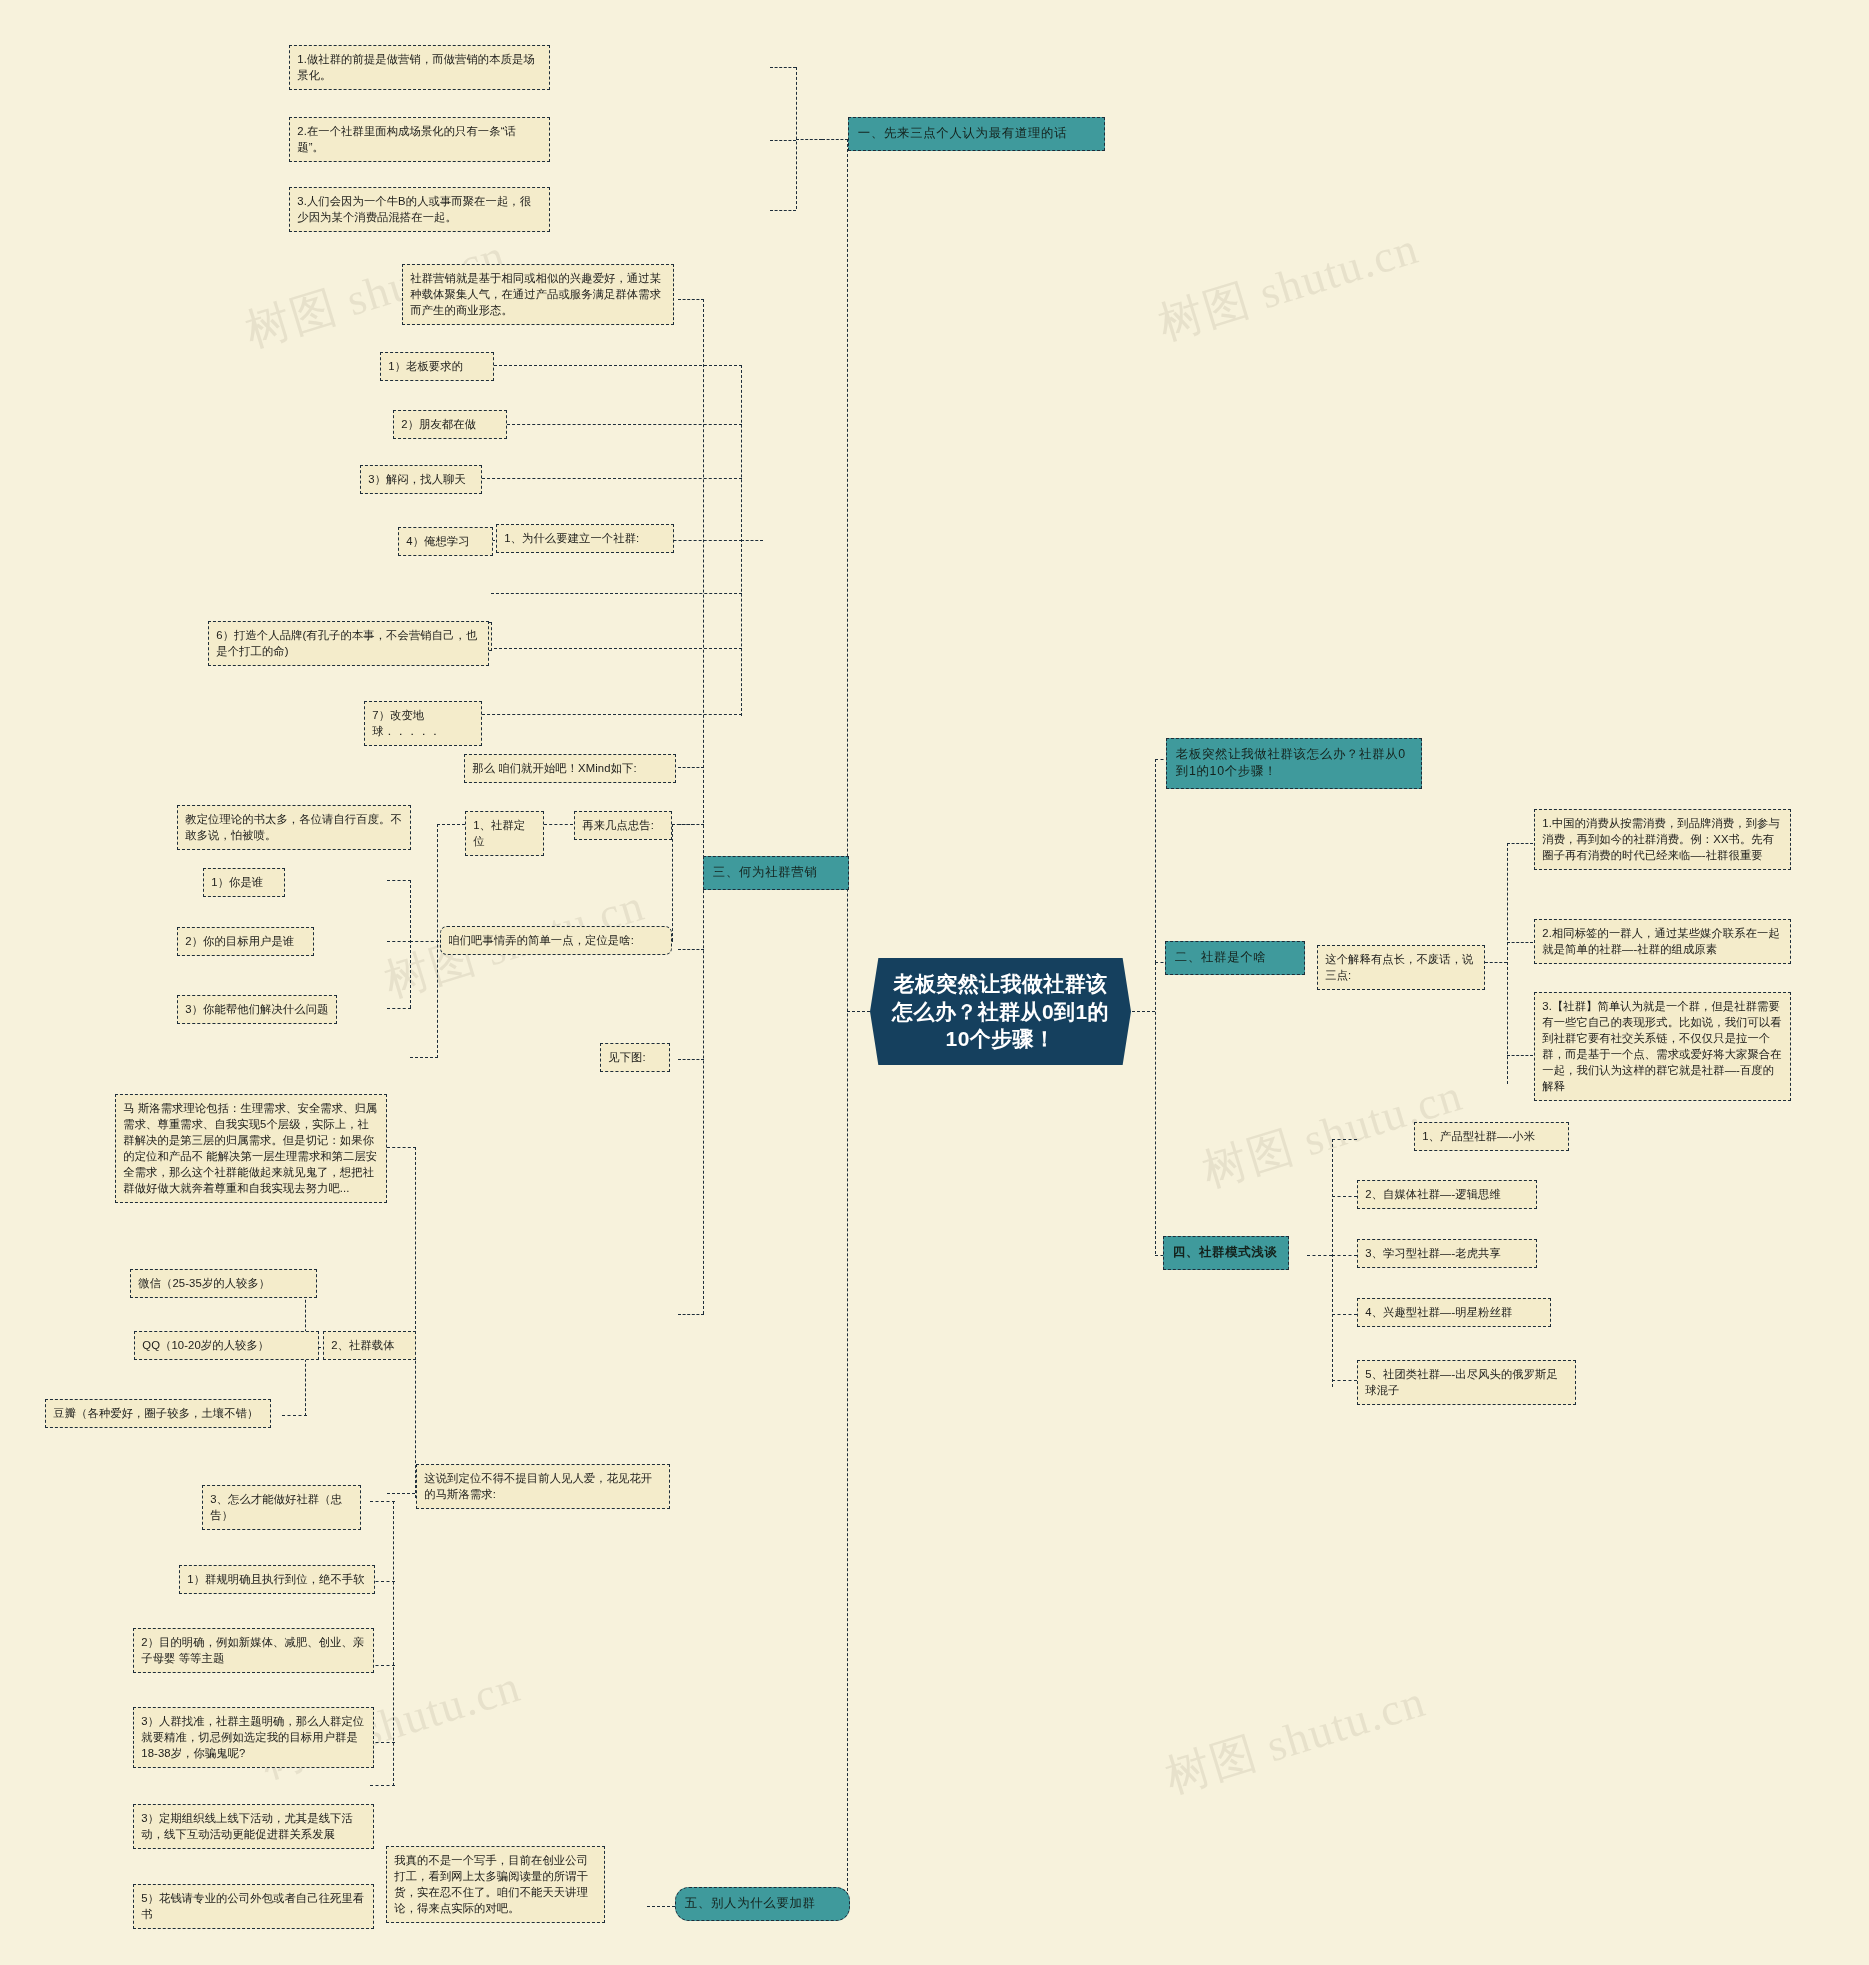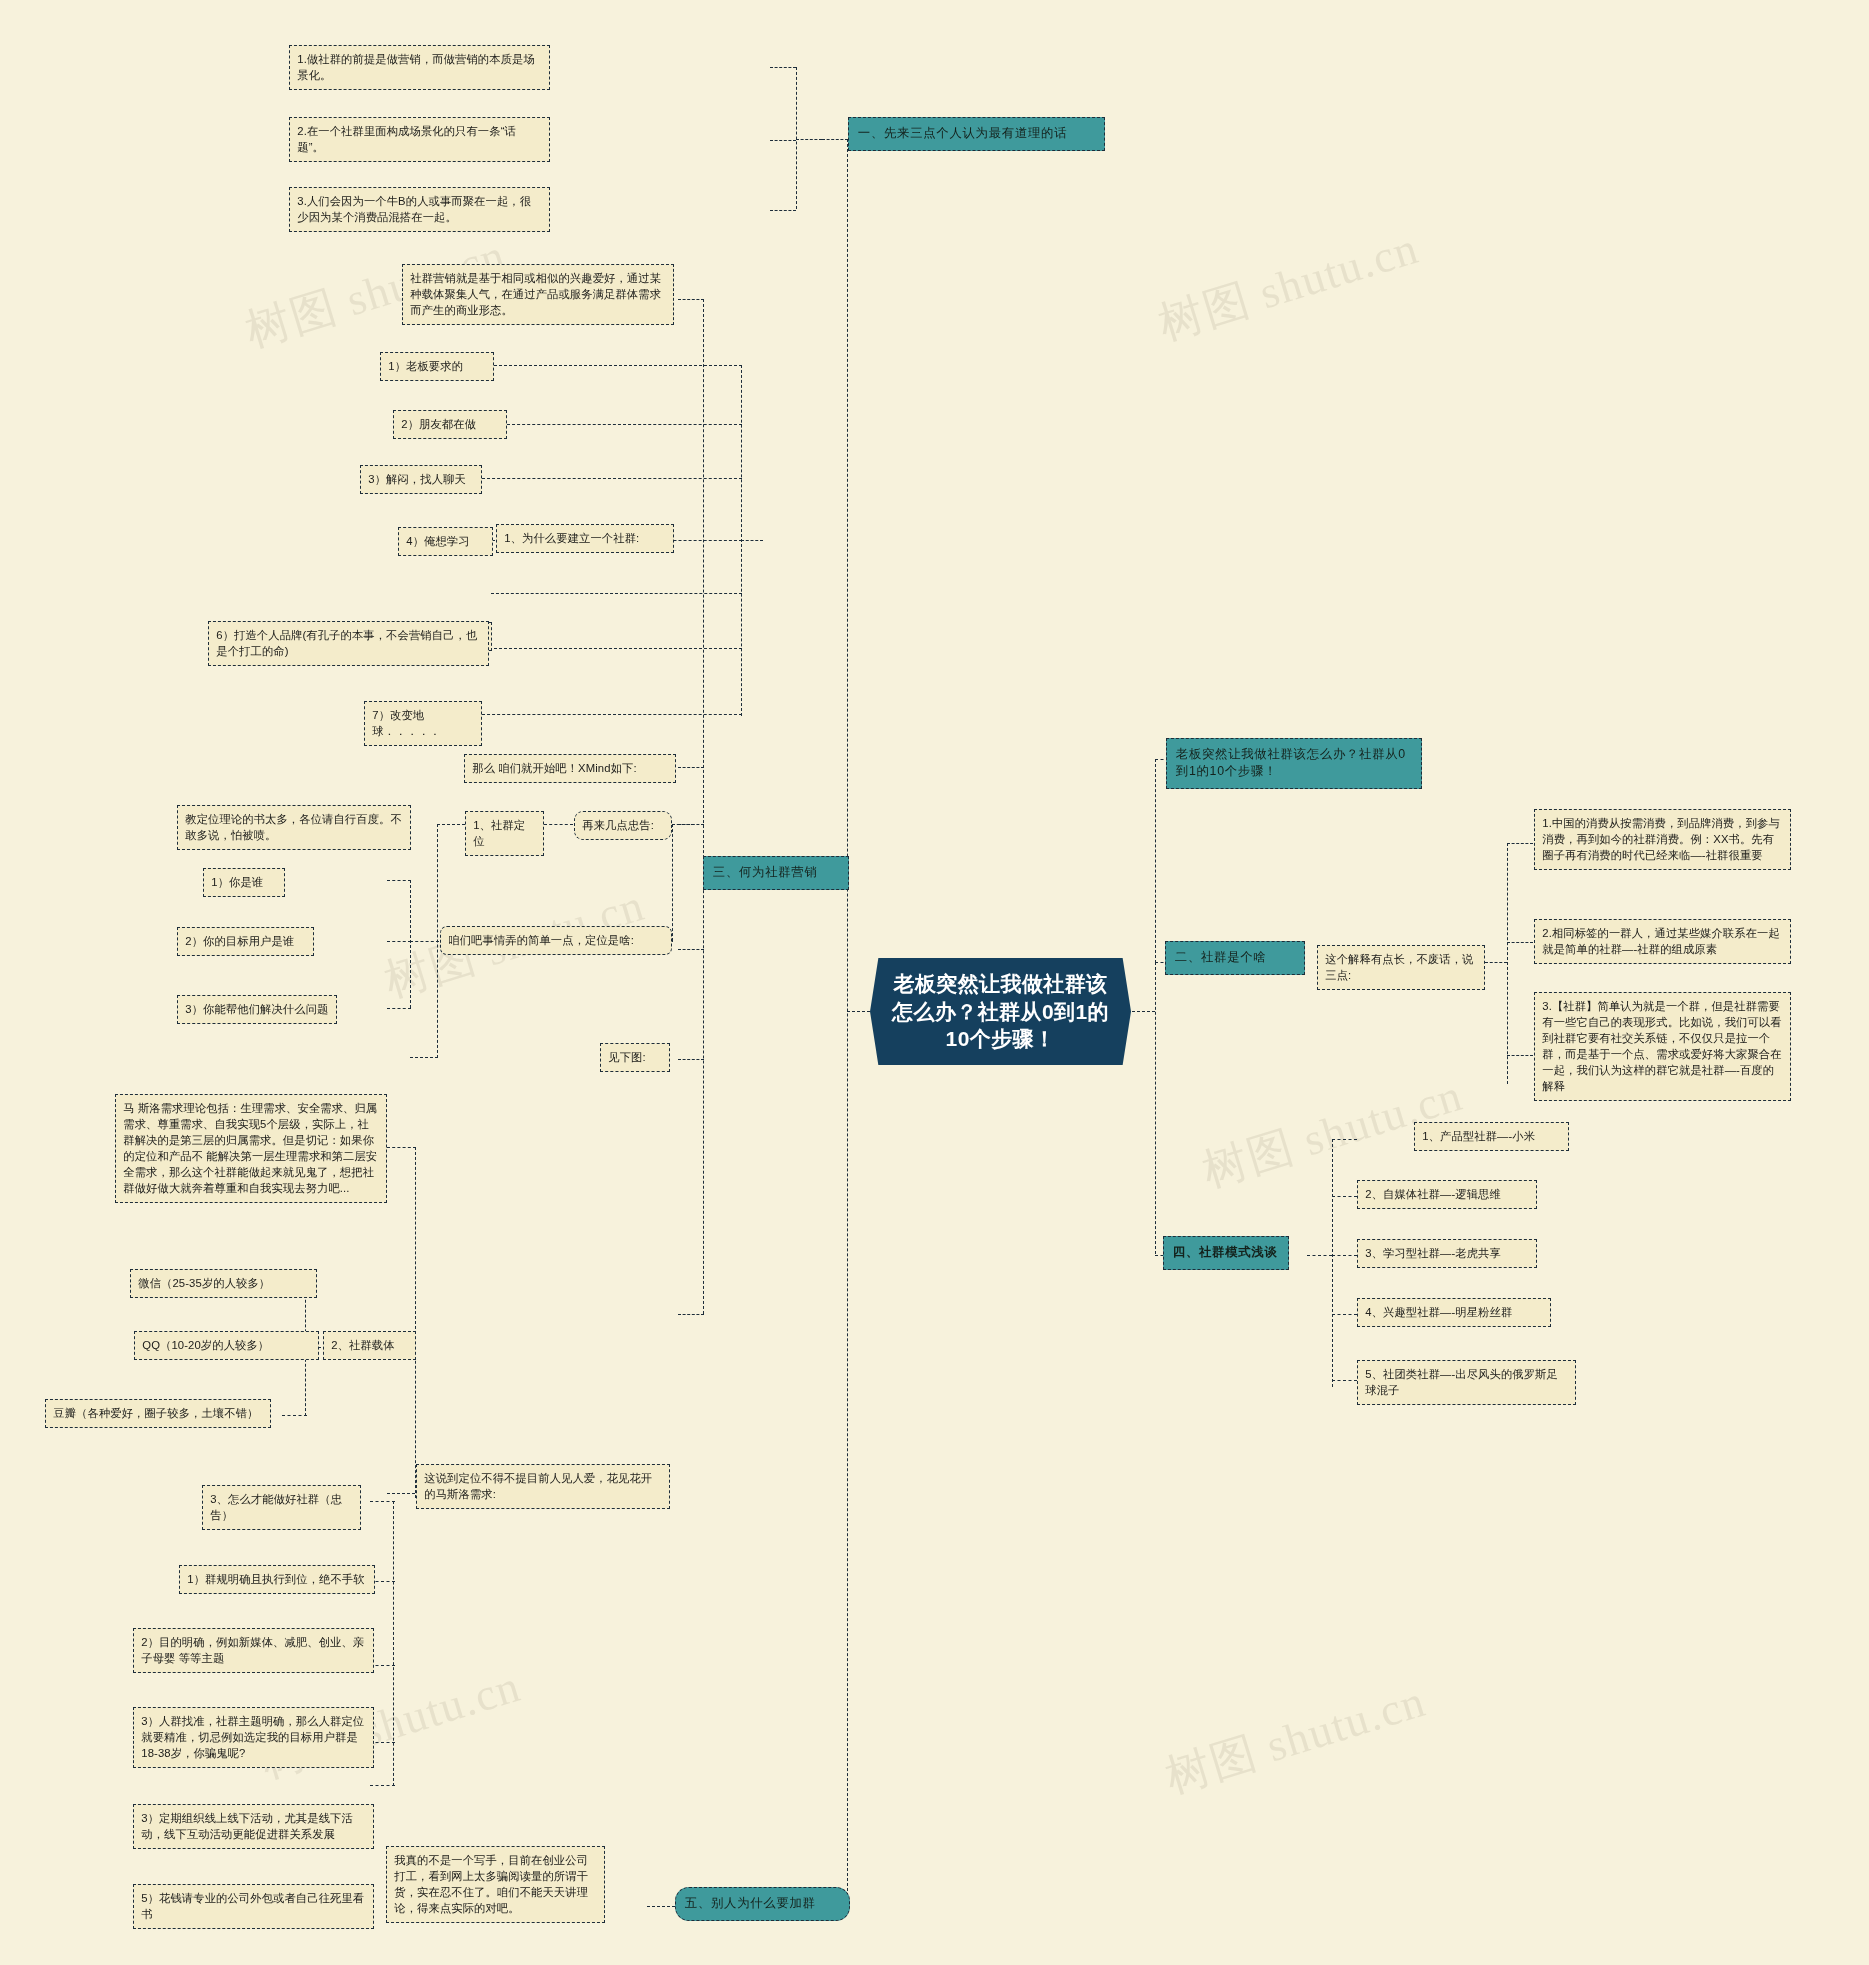--- a/index.html
+++ b/index.html
@@ -194,21 +194,21 @@
   <div class="node" style="left:393px; top:410px; width:114px;">2）朋友都在做</div>
   <div class="node" style="left:360px; top:465px; width:122px;">3）解闷，找人聊天</div>
   <div class="node" style="left:398px; top:527px; width:95px;">4）俺想学习</div>
   <div class="node" style="left:401px; top:580px; width:91px;margin-top:42px;">5）卖产品</div>
   <div class="node" style="left:208px; top:621px; width:281px;">6）打造个人品牌(有孔子的本事，不会营销自己，也是个打工的命)</div>
   <div class="node" style="left:364px; top:701px; width:118px;">7）改变地球．．．．．</div>
 
   <div class="node" style="left:464px; top:754px; width:212px;">那么 咱们就开始吧！XMind如下:</div>
 
   <div class="node" style="left:465px; top:811px; width:79px;">1、社群定位</div>
-  <div class="node" style="left:574px; top:811px; width:98px;border-radius:9px;">再来几点忠告:</div>
+  <div class="node" style="left:574px; top:811px; width:98px;">再来几点忠告:</div>
   <div class="node" style="left:177px; top:805px; width:234px;">教定位理论的书太多，各位请自行百度。不敢多说，怕被喷。</div>
 
   <div class="node" style="left:440px; top:926px; width:232px;border-radius:7px;">咱们吧事情弄的简单一点，定位是啥:</div>
 
   <div class="node" style="left:203px; top:868px; width:82px;">1）你是谁</div>
   <div class="node" style="left:177px; top:927px; width:137px;">2）你的目标用户是谁</div>
   <div class="node" style="left:177px; top:995px; width:160px;">3）你能帮他们解决什么问题</div>
 
   <div class="node" style="left:600px; top:1043px; width:70px;">见下图:</div>
 

